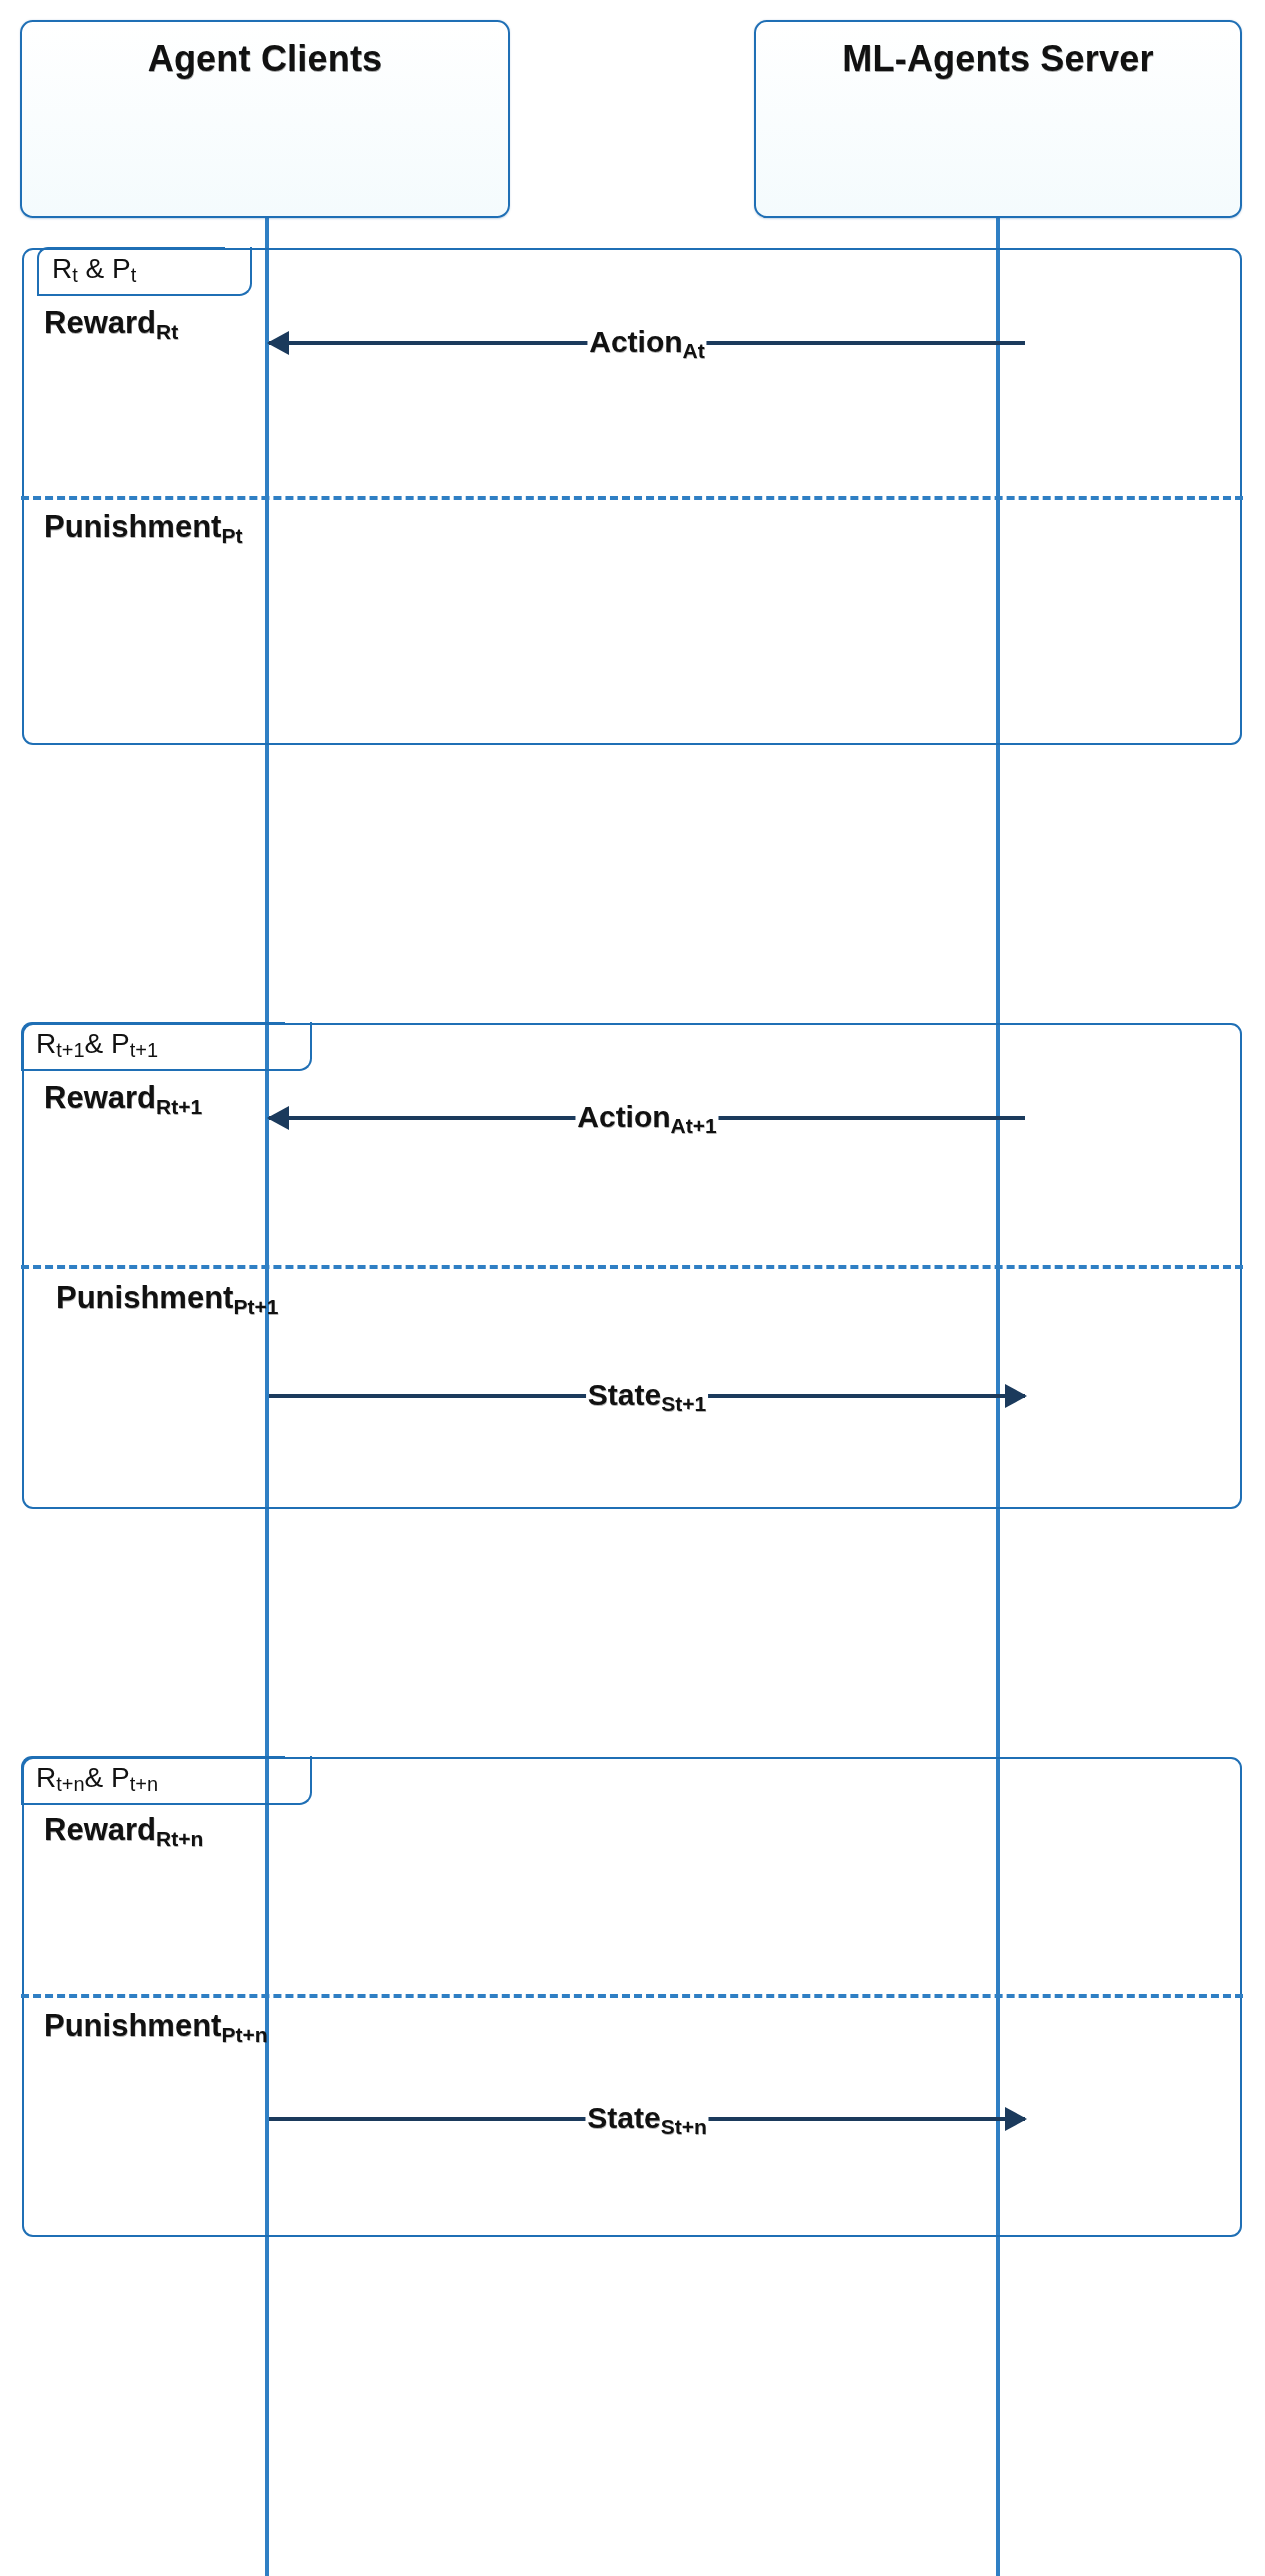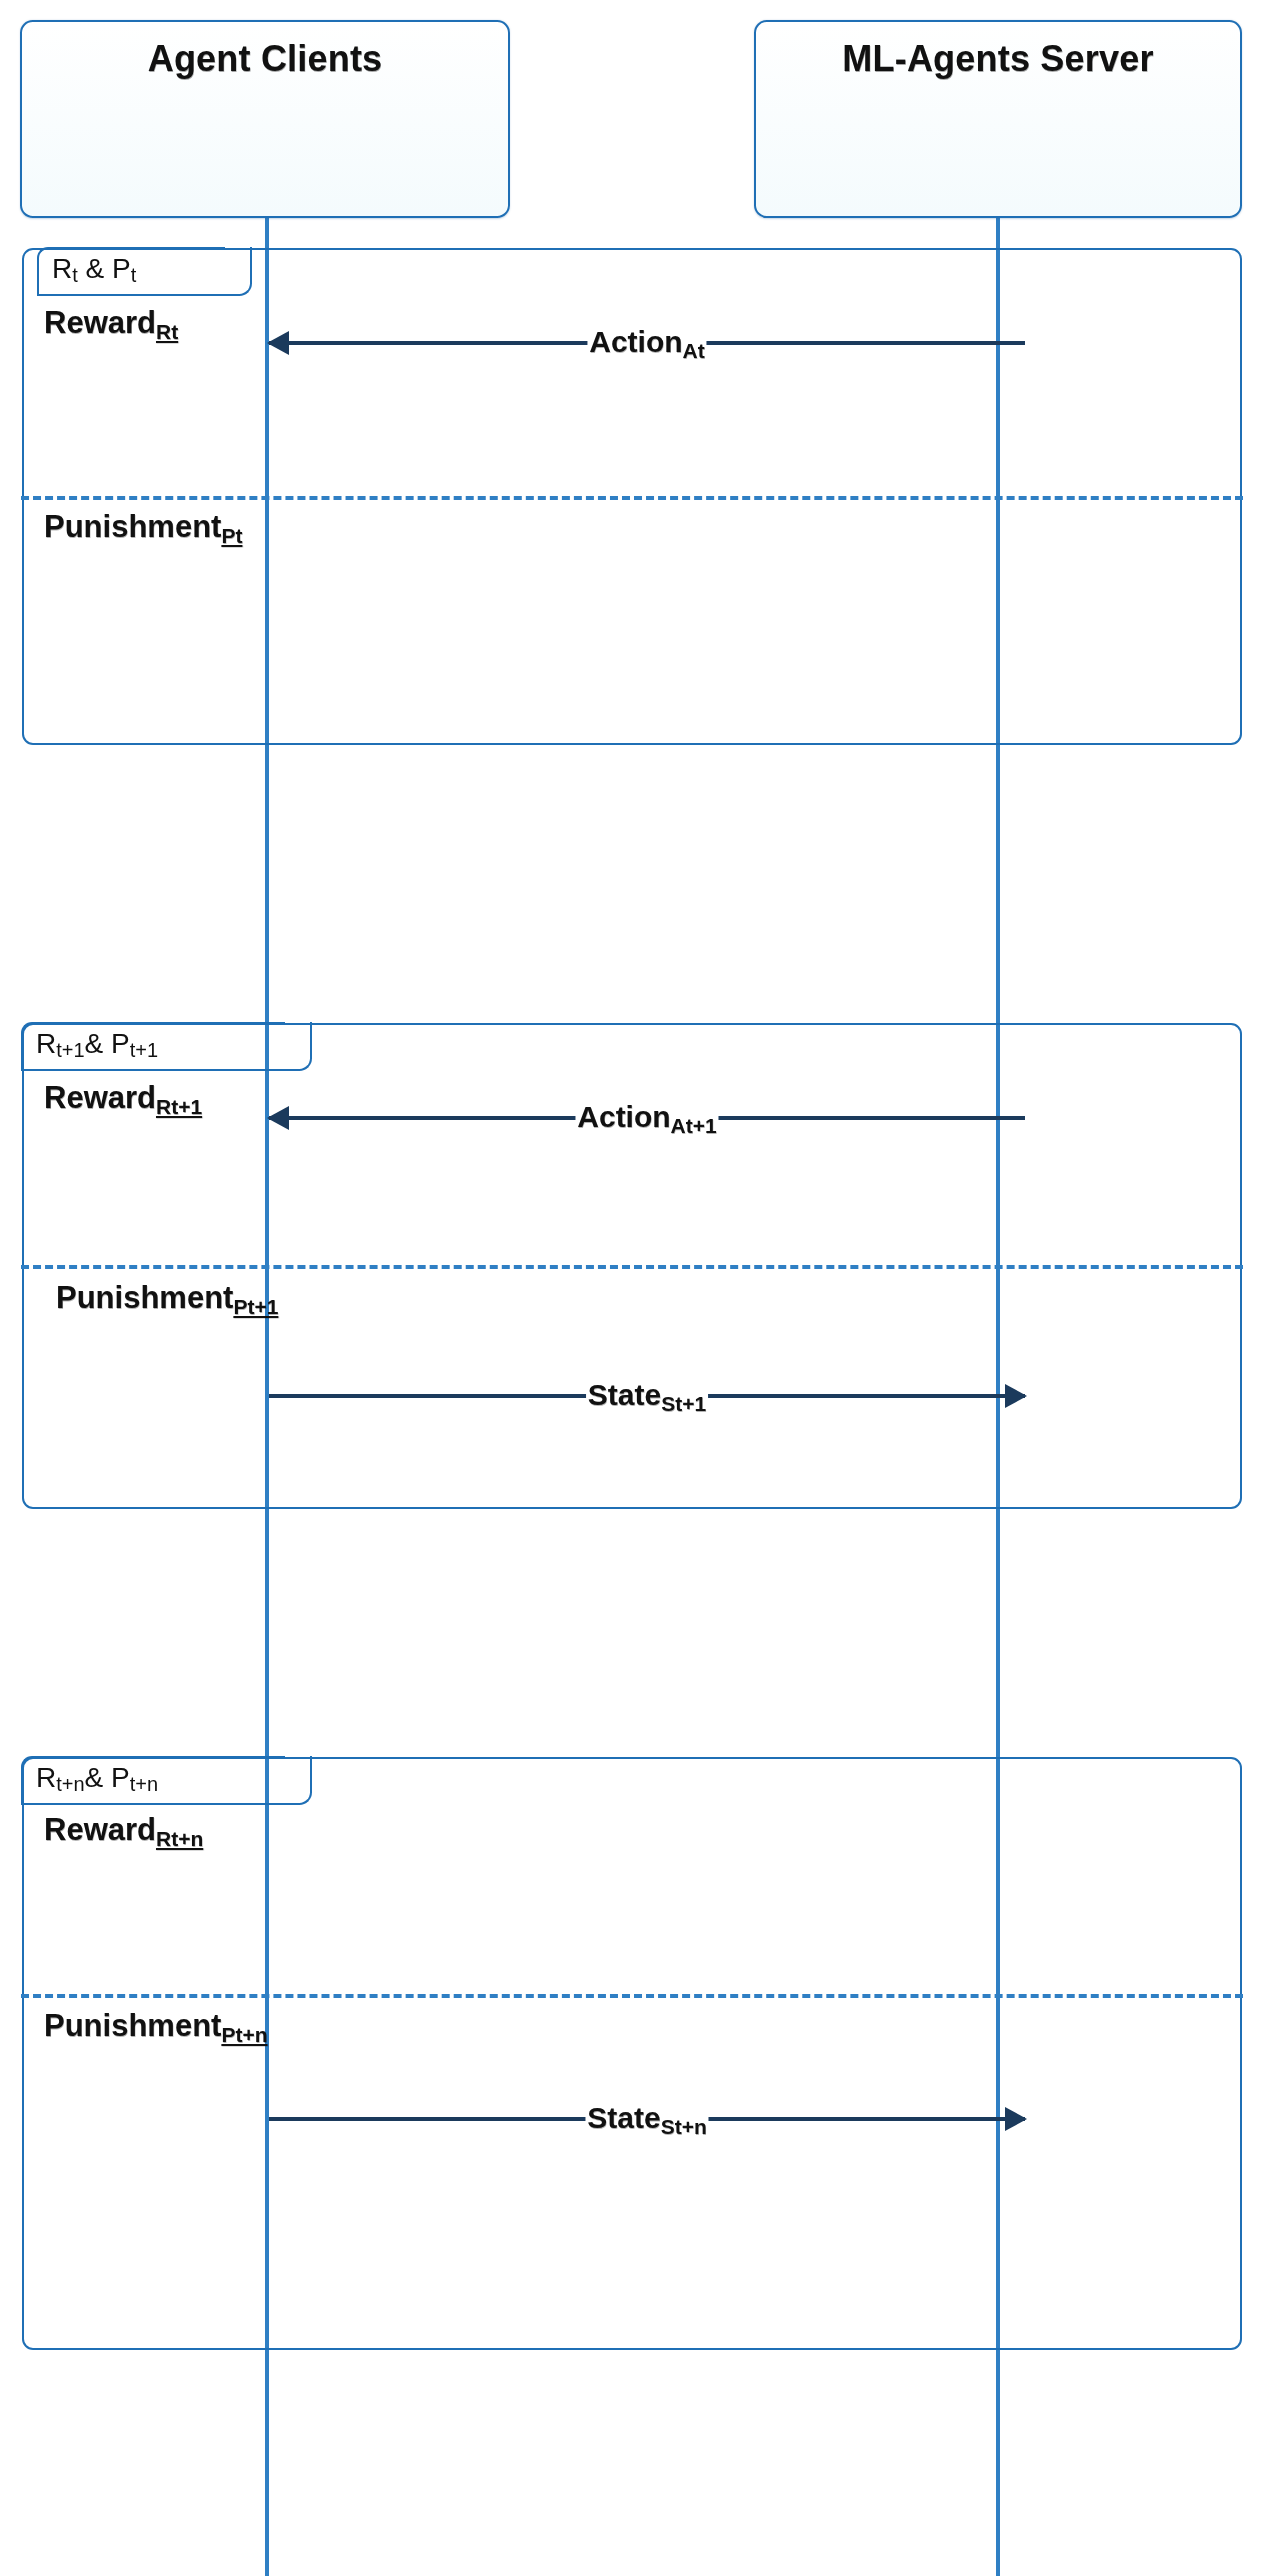--- a/index.html
+++ b/index.html
@@ -109,21 +109,20 @@
     font-weight: 700;
     color: #111111;
     white-space: nowrap;
     text-shadow: 0.5px 0.5px 0 rgba(0,0,0,0.3);
   }
   .operand-label .sub {
     font-size: 21px;
     font-weight: 700;
     position: relative;
     top: 5.5px;
-    text-decoration: underline;
   }
 
   
   .message {
     position: absolute;
     height: 36px;
   }
   .msg-line {
     position: absolute;
     top: 50%;
@@ -223,21 +222,21 @@
 
     <div class="operand-label" style="left:32px; top:255px;"><span>Punishment</span><span class="sub">Pt+1</span></div>
 
     <div class="message" style="left:245px; top:353px; width:756px;">
       <div class="msg-line"></div>
       <div class="msg-head right"></div>
       <div class="msg-label"><span>State</span><span class="sub">St+1</span></div>
     </div>
   </div>
 
-  <div class="fragment" style="left:22px; top:1757px; width:1220px; height:593px;">
+  <div class="fragment" style="left:22px; top:1757px; width:1220px; height:480px;">
 
     <div class="frag-tab" style="width:264px;">
       <span class="frag-tab-label"><span>R</span><span class="sub">t+n</span><span>&amp; </span><span>P</span><span class="sub">t+n</span></span>
     </div>
 
     <div class="operand-label" style="left:20px; top:53px;"><span>Reward</span><span class="sub">Rt+n</span></div>
 
 
     <div class="divider" style="left:-2.7px; right:-2.7px; top:235px;"></div>
 

